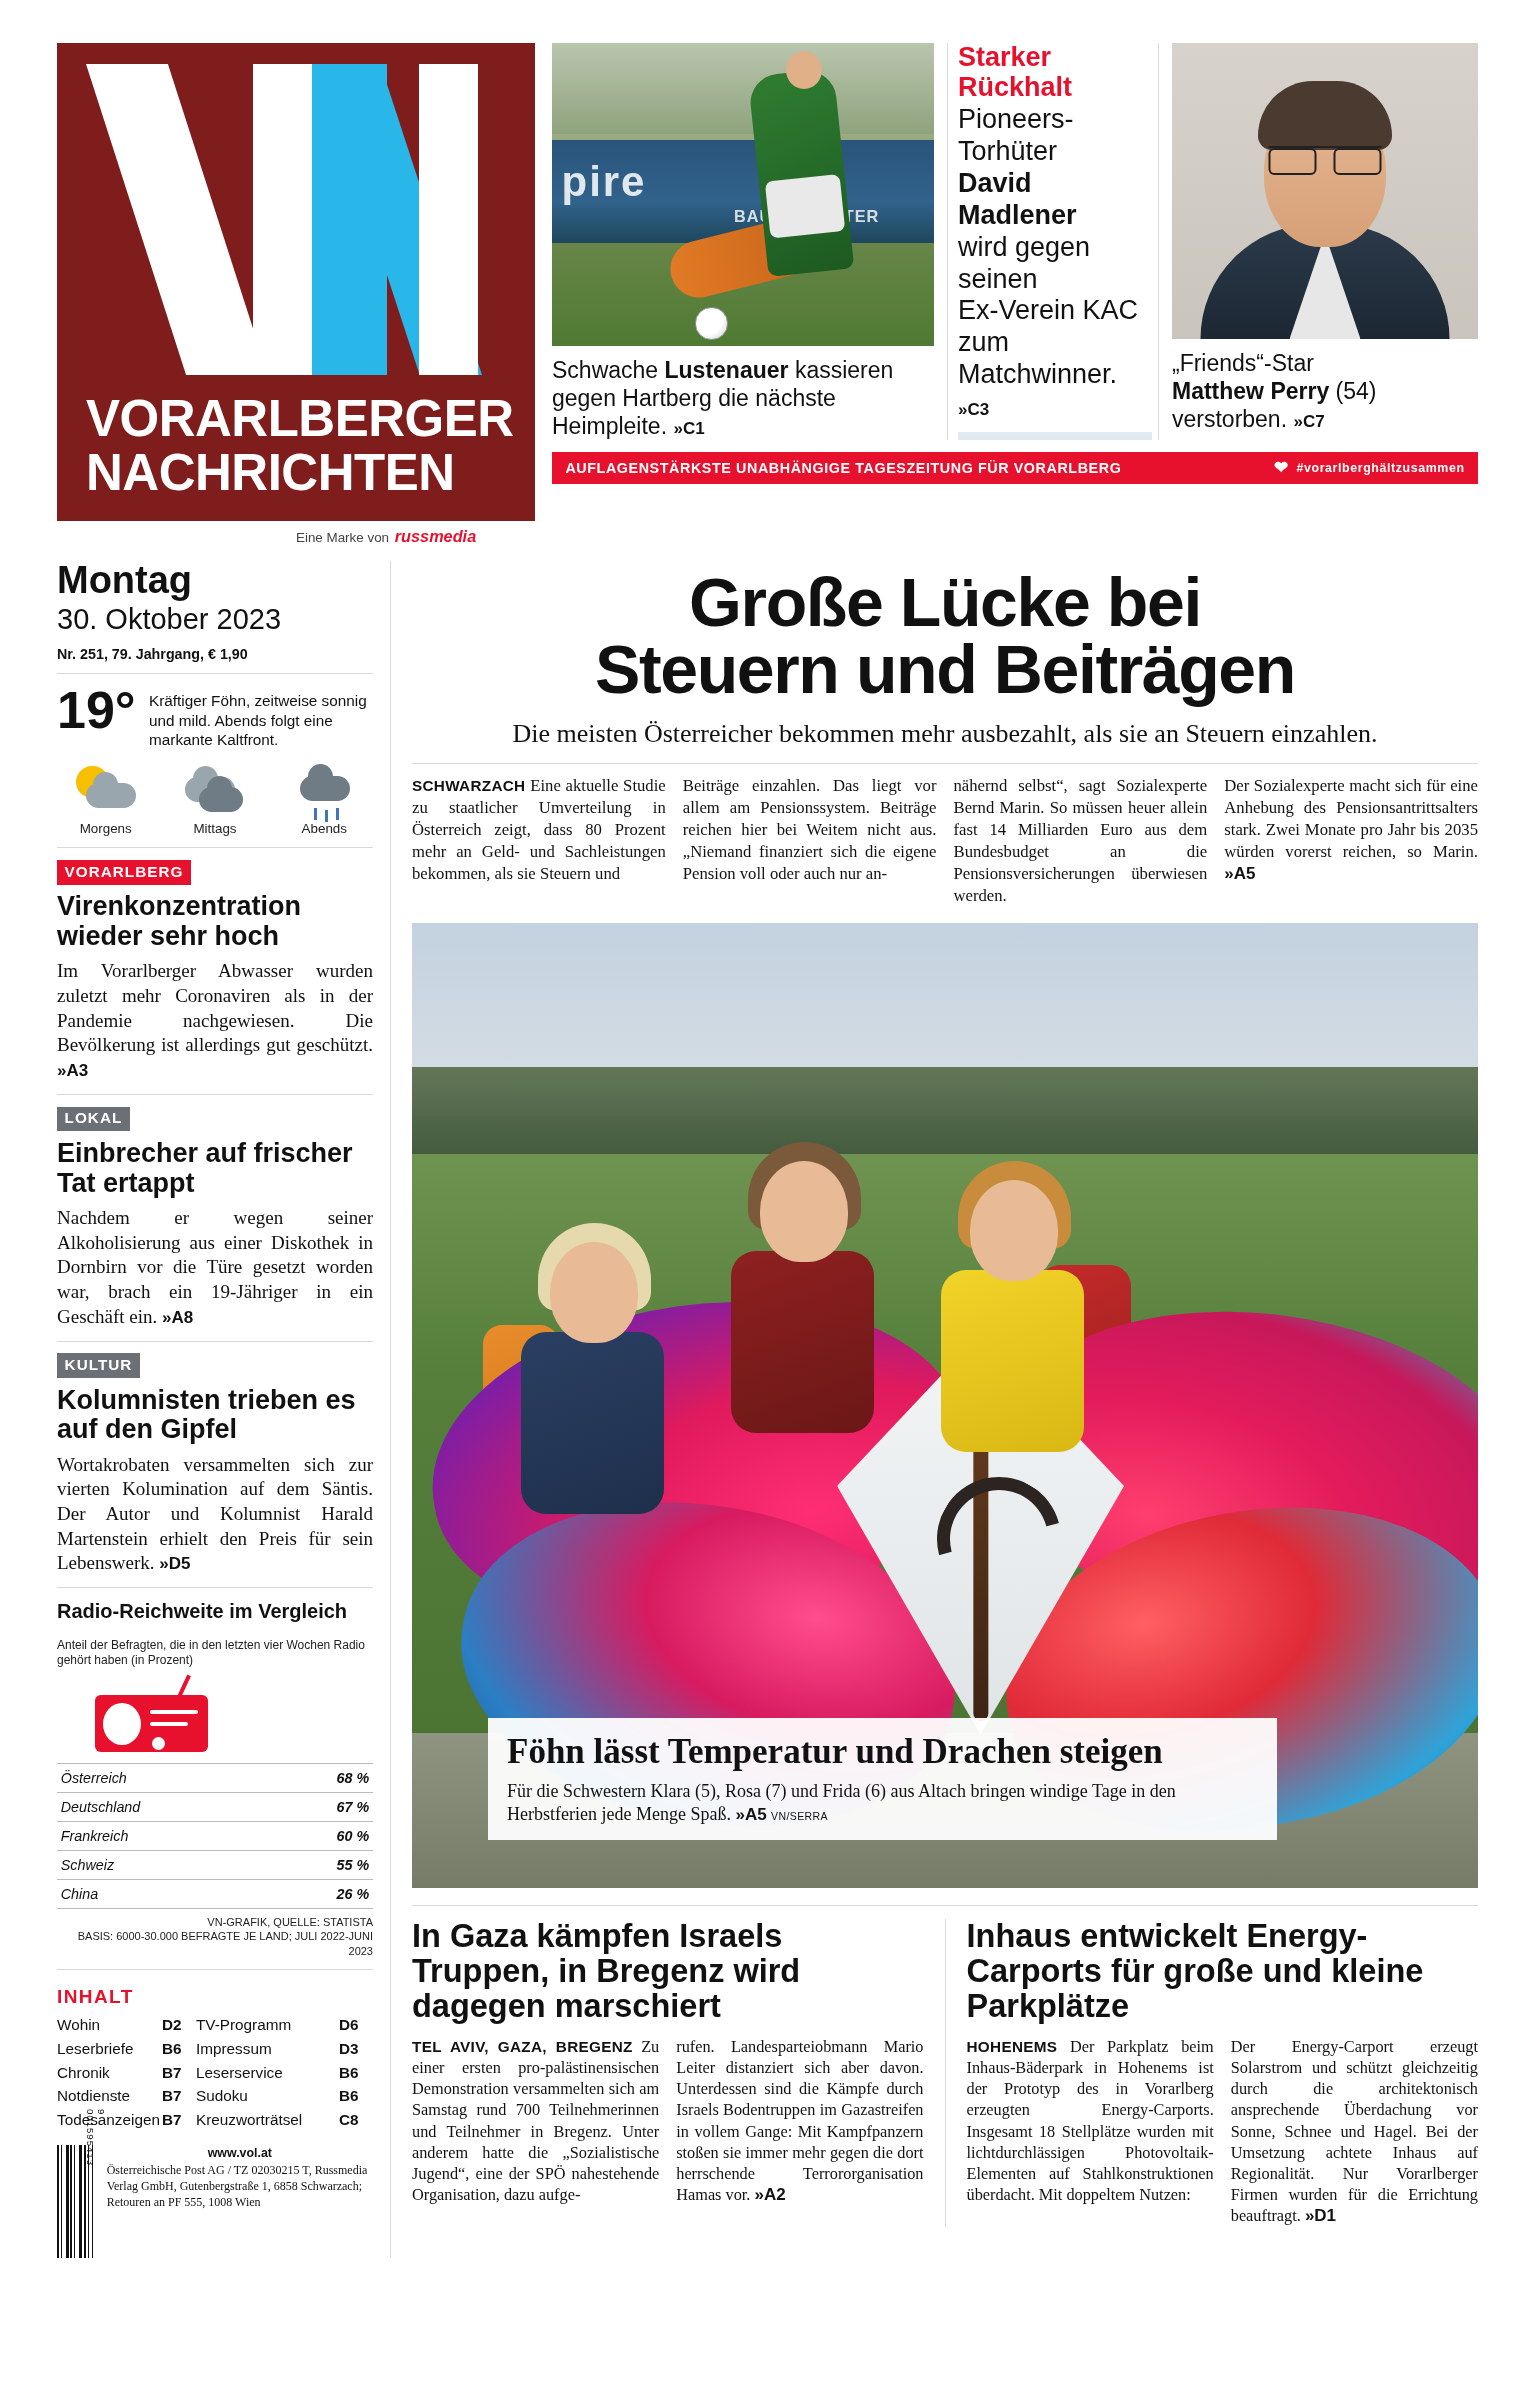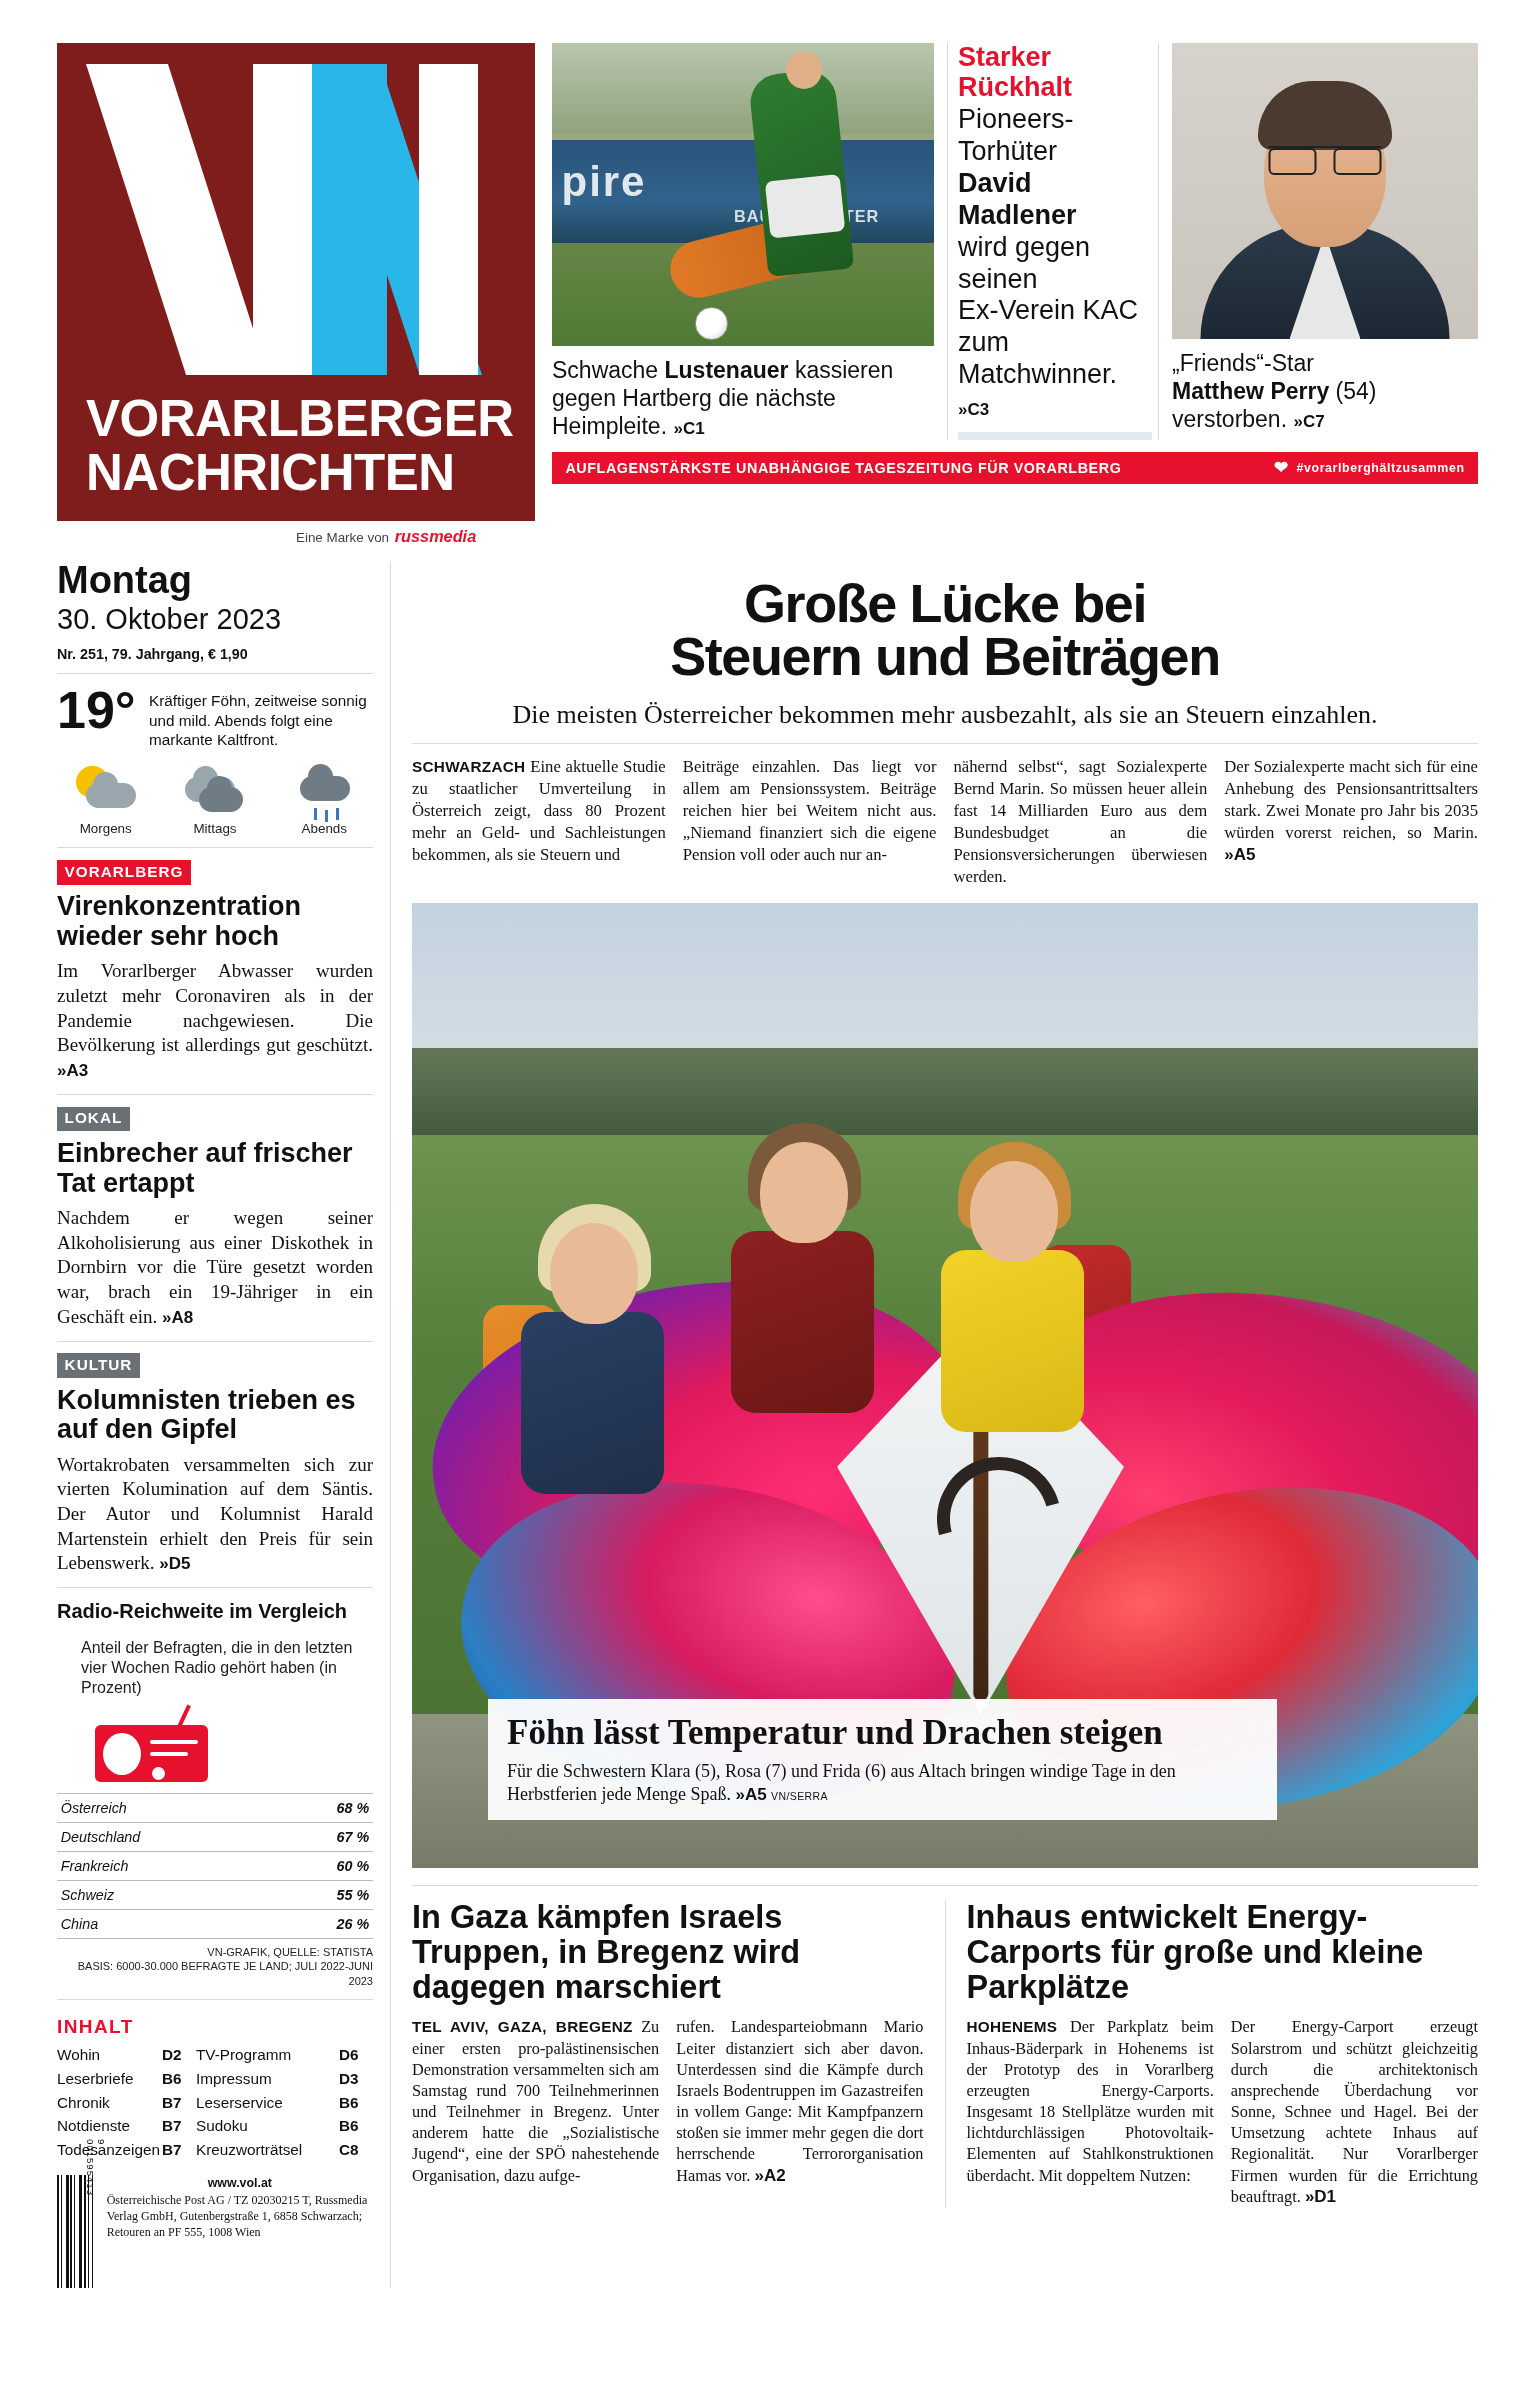--- a/index.html
+++ b/index.html
@@ -366,21 +366,21 @@
   }
 
   
   .chart-box { margin-top: 5.7px; }
   .chart-title {
     font-family: "Liberation Sans", sans-serif;
     font-weight: bold; font-size: 20px; margin-bottom: 15px;
   }
   .chart-sub {
     font-family: "Liberation Sans", sans-serif;
-    font-size: 16px; line-height: 1.25; color: #222; margin-bottom: 5.7px; margin-left: 24px;
+    font-size: 12px; line-height: 1.25; color: #222; margin-bottom: 5.7px;
   }
   .radio-icon { height: 82px; position: relative; margin: 3.8px 0 7.6px 38px; }
   .radio-body { position:absolute; left: 0; top: 21px; width: 113px; height: 57px; background: #e8112d; border-radius: 5.7px; }
   .radio-speaker { position:absolute; left: 7.6px; top: 29px; width: 38px; height: 42px; border-radius: 50%; background: #fff; }
   .radio-line { position:absolute; left: 55px; width: 48px; height: 4.8px; background: #fff; border-radius: 2.9px; }
   .radio-knob { position:absolute; left: 57px; top: 63px; width: 13.4px; height: 13.4px; border-radius: 50%; background: #fff; }
   .antenna { position:absolute; left: 86px; top: 0; width: 3.8px; height: 29px; background: #e8112d; transform: rotate(25deg); }
 
   .chart-rows { border-top: 1px solid #bbb; }
   .chart-row {
@@ -427,25 +427,25 @@
   .imprint {
     font-family: "Liberation Serif", serif;
     font-size: 12px; line-height: 1.35; color: #111;
   }
   .imprint .url { font-family: "Liberation Sans", sans-serif; font-weight: bold; font-size: 12.4px; display:block; text-align:center; }
 
   
   .lead-title {
     font-family: "Liberation Sans", sans-serif;
     font-weight: bold;
-    font-size: 54px;
+    font-size: 68px;
     line-height: 0.98;
     text-align: center;
     letter-spacing: -1.4px;
-    margin: 16px;
+    margin: 8px;
   }
   .lead-sub {
     text-align: center;
     font-size: 26px;
     margin: 17px 0 13.4px 0;
   }
   .lead-cols {
     display: grid;
     grid-template-columns: repeat(4, 1fr);
     gap: 17px;

